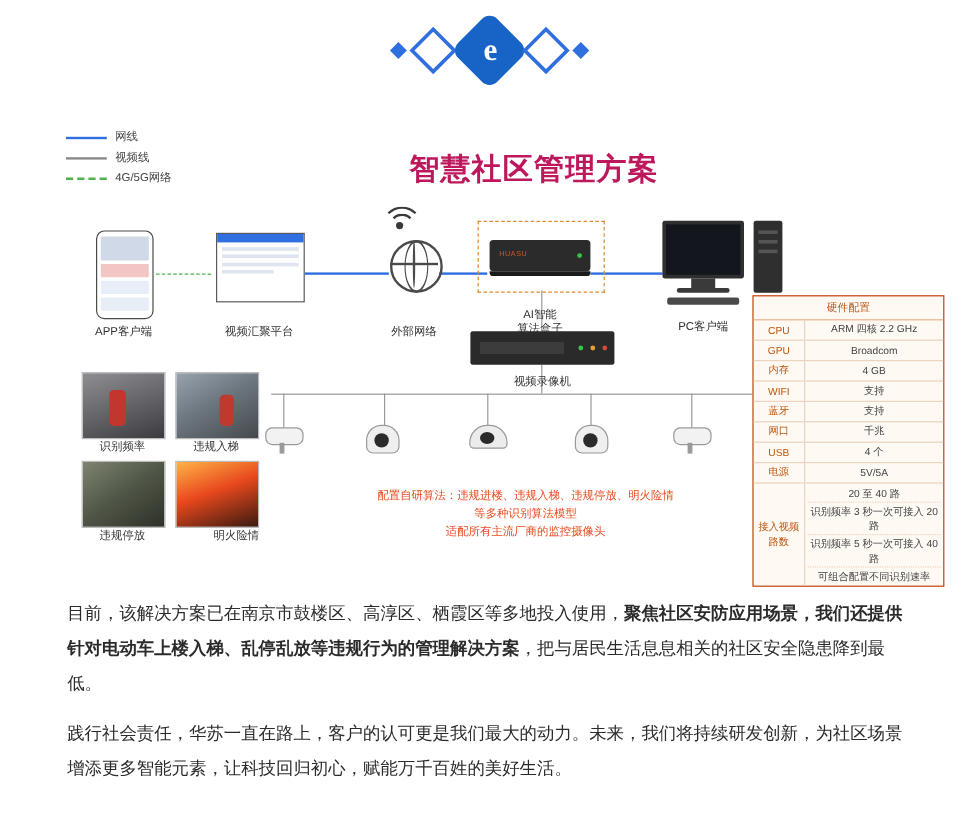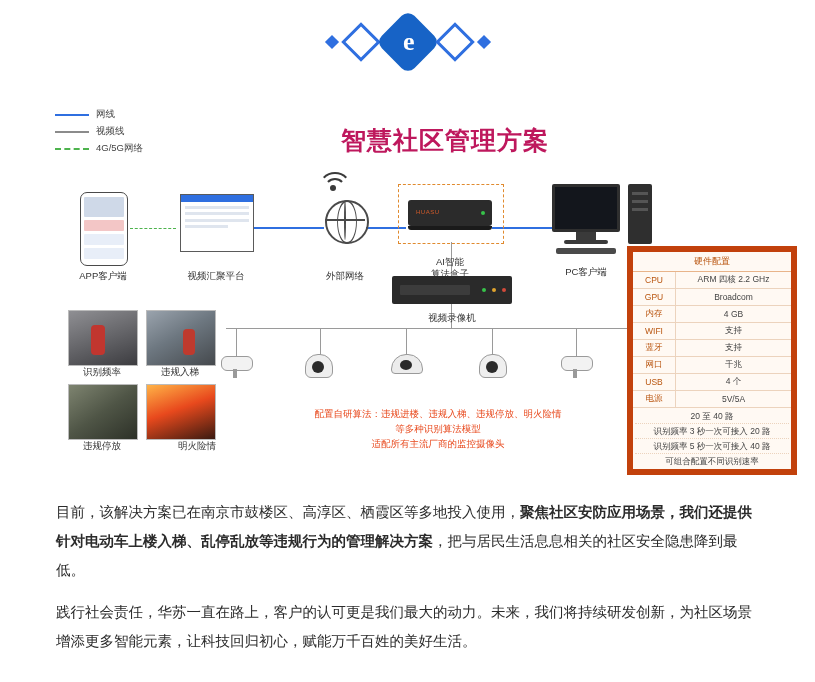--- a/index.html
+++ b/index.html
@@ -298,21 +298,21 @@
     line-height: 15px;
     color: #e8491d;
     text-align: center;
   }
 
   
   .hw {
     position: absolute;
     left: 587px; top: 158px;
     width: 158px;
-    border: 6px solid #c2410c;
+    border: 1px solid #c2410c;
     background: #fff9f3;
     font-size: 8.5px;
   }
   .hw-title {
     text-align: center;
     padding: 3px 0;
     color: #b9550f;
     border-bottom: 1px solid #e8b48a;
     font-size: 9px;
   }
@@ -534,20 +534,21 @@
       </div>
       <div class="hw-row">
         <div class="hw-k">USB</div>
         <div class="hw-v">4 个</div>
       </div>
       <div class="hw-row">
         <div class="hw-k">电源</div>
         <div class="hw-v">5V/5A</div>
       </div>
       <div class="hw-row">
+        <div class="hw-k">接入视频路数</div>
         <div class="hw-v multi">
           <div class="hw-sub">20 至 40 路</div>
           <div class="hw-sub">识别频率 3 秒一次可接入 20 路</div>
           <div class="hw-sub">识别频率 5 秒一次可接入 40 路</div>
           <div class="hw-sub">可组合配置不同识别速率</div>
         </div>
       </div>
     </div>
 
   </div>

